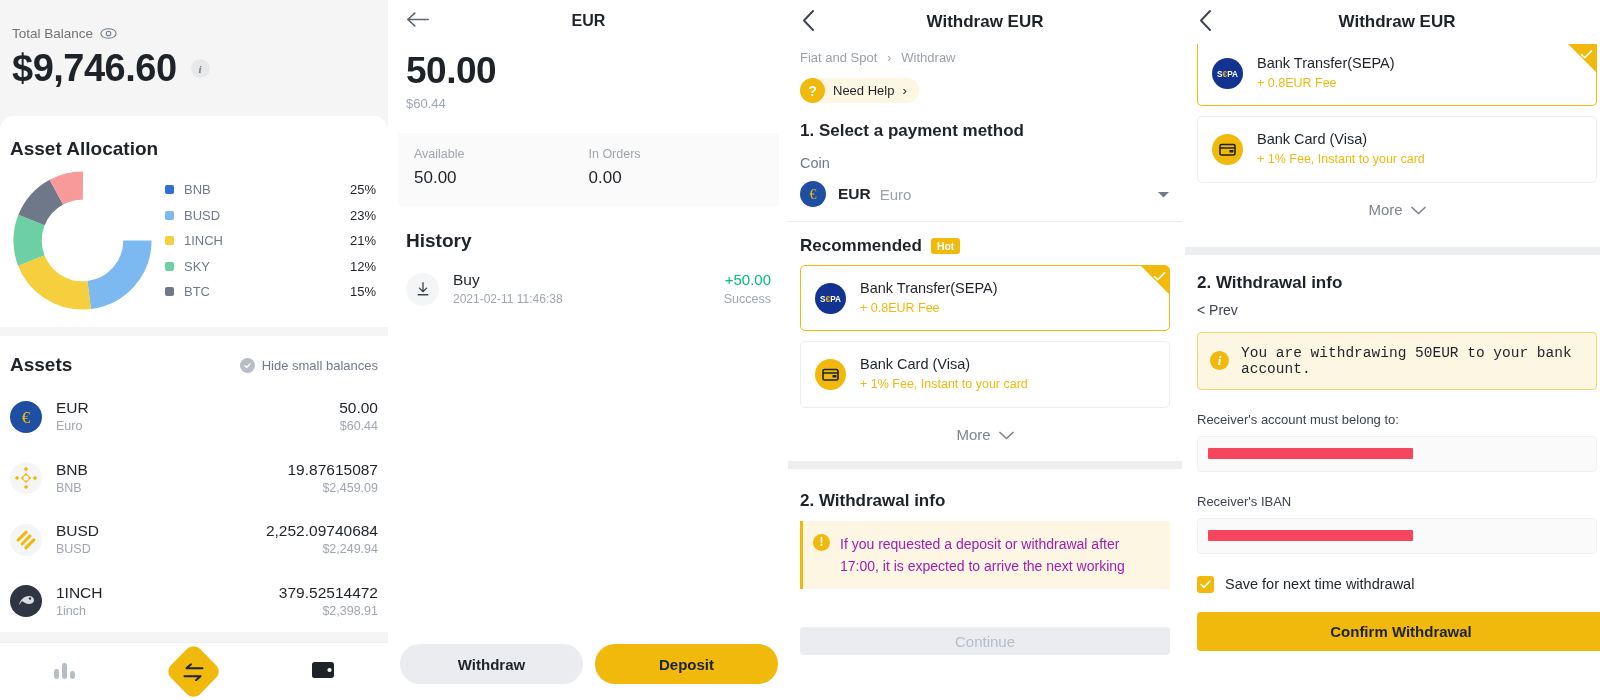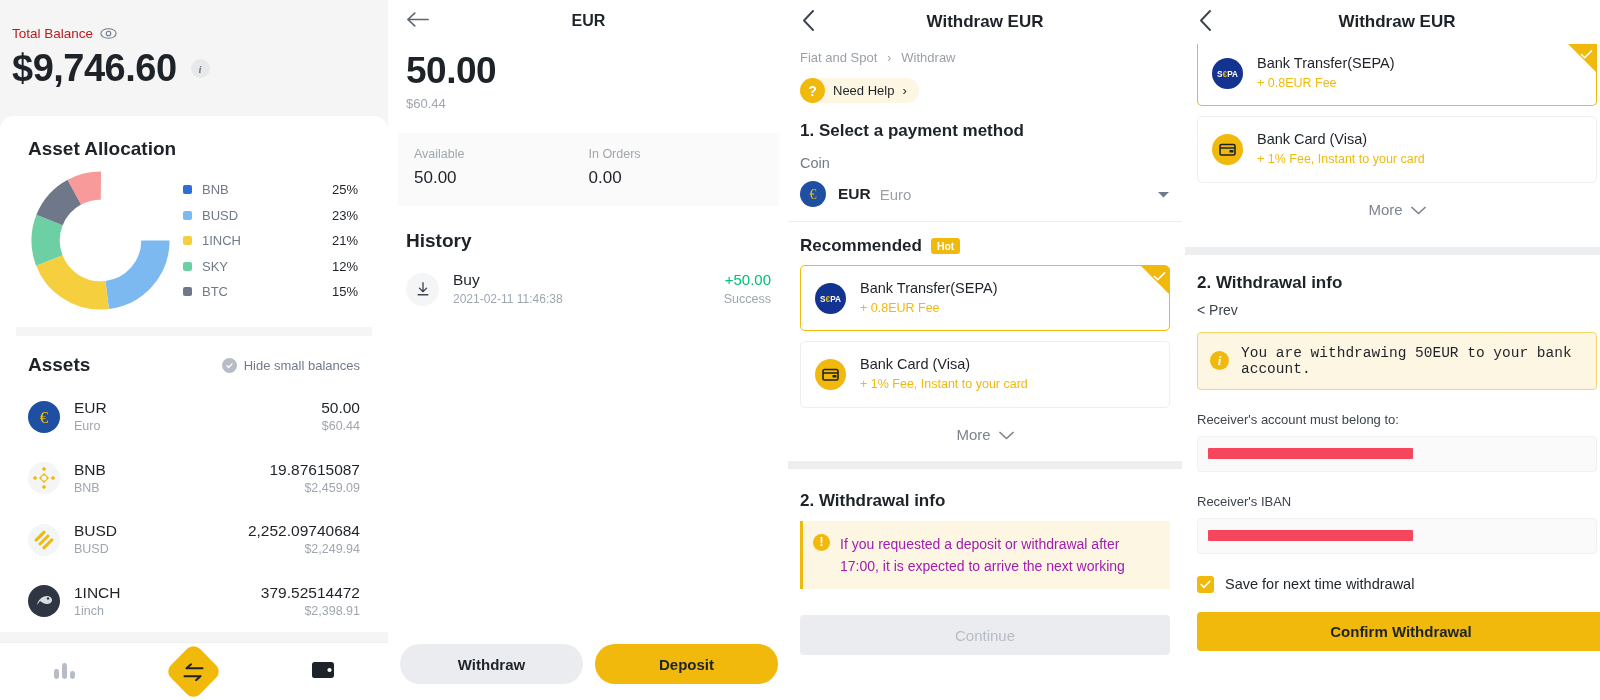--- a/index.html
+++ b/index.html
@@ -16,32 +16,32 @@
   .panel { position: relative; height: 700px; overflow: hidden; background: #fff; flex: none; }
   .p1 { width: 388px; background: #f5f5f5; }
   .p2 { width: 394px; border-left: 1px solid #ffffff; }
   .p3 { width: 394px; }
   .p4 { width: 424px; }
   .gap { width: 3px; background: #ffffff; flex: none; height: 700px; }
 
   
   .balance-head { background: #f5f5f5; padding: 26px 12px 18px 12px; height: 116px; }
   .bal-label-row { display: flex; align-items: center; gap: 7px; }
-  .bal-label { font-size: 13.5px; color: #b91c1c; }
+  .bal-label { font-size: 13.5px; color: #737373; }
   .eye-icon { display: inline-flex; }
   .bal-amount-row { display: flex; align-items: center; gap: 14px; margin-top: 6px; }
   .bal-amount { font-size: 38px; font-weight: 600; letter-spacing: -0.5px; color: #1e2329; }
   .info-badge {
     width: 19px; height: 19px; border-radius: 50%;
     background: #e6e8ea; color: #707a8a;
     font-size: 11px; font-weight: 600; font-style: italic;
     display: flex; align-items: center; justify-content: center;
     font-family: "Liberation Serif", serif;
   }
-  .white-card { background: #fff; border-radius: 14px 14px 0 0; padding: 0 28px; }
+  .white-card { background: #fff; border-radius: 14px 14px 0 0; padding: 0 10px; }
   .alloc-title { font-size: 19px; font-weight: 700; padding: 22px 0 8px 0; }
   .alloc-body { display: flex; align-items: center; gap: 10px; padding-bottom: 14px; }
   .donut-wrap { width: 145px; height: 145px; flex: none; }
   .legend { flex: 1; padding-right: 2px; }
   .legend-row { display: flex; align-items: center; font-size: 13px; height: 25.5px; }
   .legend-dot { width: 9px; height: 9px; border-radius: 2px; flex: none; margin-right: 10px; }
   .legend-name { color: #707a8a; flex: 1; }
   .legend-pct { color: #1e2329; font-weight: 500; }
 
   .assets-sep { height: 9px; background: #f5f5f5; margin: 0 -12px; }
@@ -133,21 +133,21 @@
   .corner-check { position: absolute; right: 3px; top: 2px; }
   .more-row { display: flex; align-items: center; justify-content: center; gap: 8px;
               font-size: 15px; color: #7d848e; padding: 8px 0 16px 0; }
   .grey-divider { height: 8px; background: #eceef0; margin-top: 2px; }
   .warn-box { margin: 10px 12px 0 12px; background: #fdf6e3; border-left: 3px solid #f0b90b;
               padding: 12px 12px 12px 10px; display: flex; gap: 10px; }
   .warn-ic { width: 17px; height: 17px; border-radius: 50%; background: #f0b90b; flex: none;
              display:flex; align-items:center; justify-content:center; color:#fff;
              font-size: 12px; font-weight: 700; margin-top: 1px; }
   .warn-txt { font-size: 14px; color: #a21caf; line-height: 1.6; }
-  .continue-btn { position: absolute; bottom: 45px; left: 12px; right: 12px; height: 40px;
+  .continue-btn { position: absolute; bottom: 45px; left: 12px; right: 12px; height: 28px;
                   background: #eaecef; color: #b7bdc6; font-size: 15px;
                   display: flex; align-items: center; justify-content: center; border-radius: 4px; }
 
   
   .p4-head { height: 44px; display: flex; align-items: center; padding: 0 14px; position: relative; }
   .p4-title { position: absolute; left: 0; right: 0; text-align: center; font-size: 17px; font-weight: 700; }
   .p4-top-card { position: relative; margin: 0 12px 10px 12px; border: 1px solid #f0b90b; border-top: none;
                  border-radius: 0 0 5px 5px; padding: 10px 14px 13px 14px; display: flex; align-items: center; overflow: hidden; }
   .p4-divider { height: 8px; background: #eceef0; margin-top: 13px; }
   .p4-sect { font-size: 17px; font-weight: 700; padding: 18px 12px 0 12px; }

